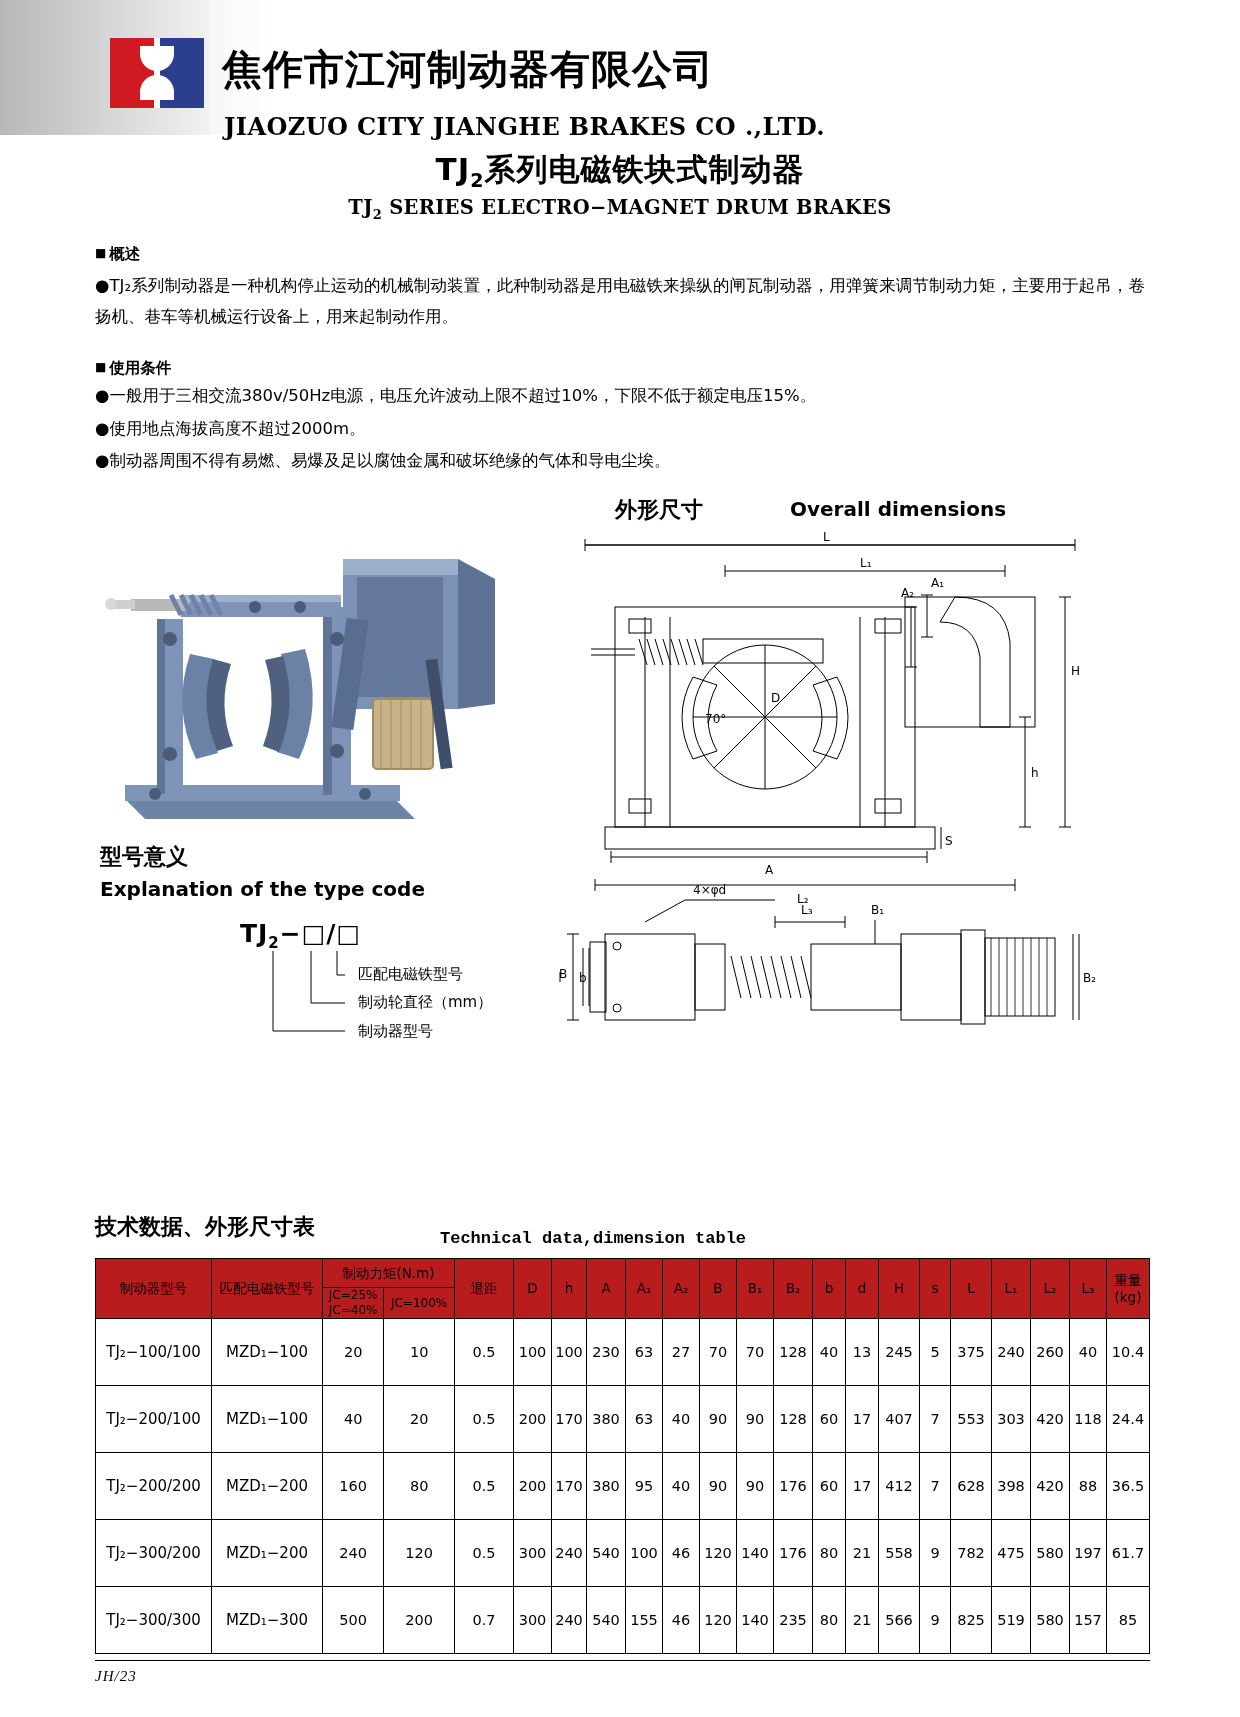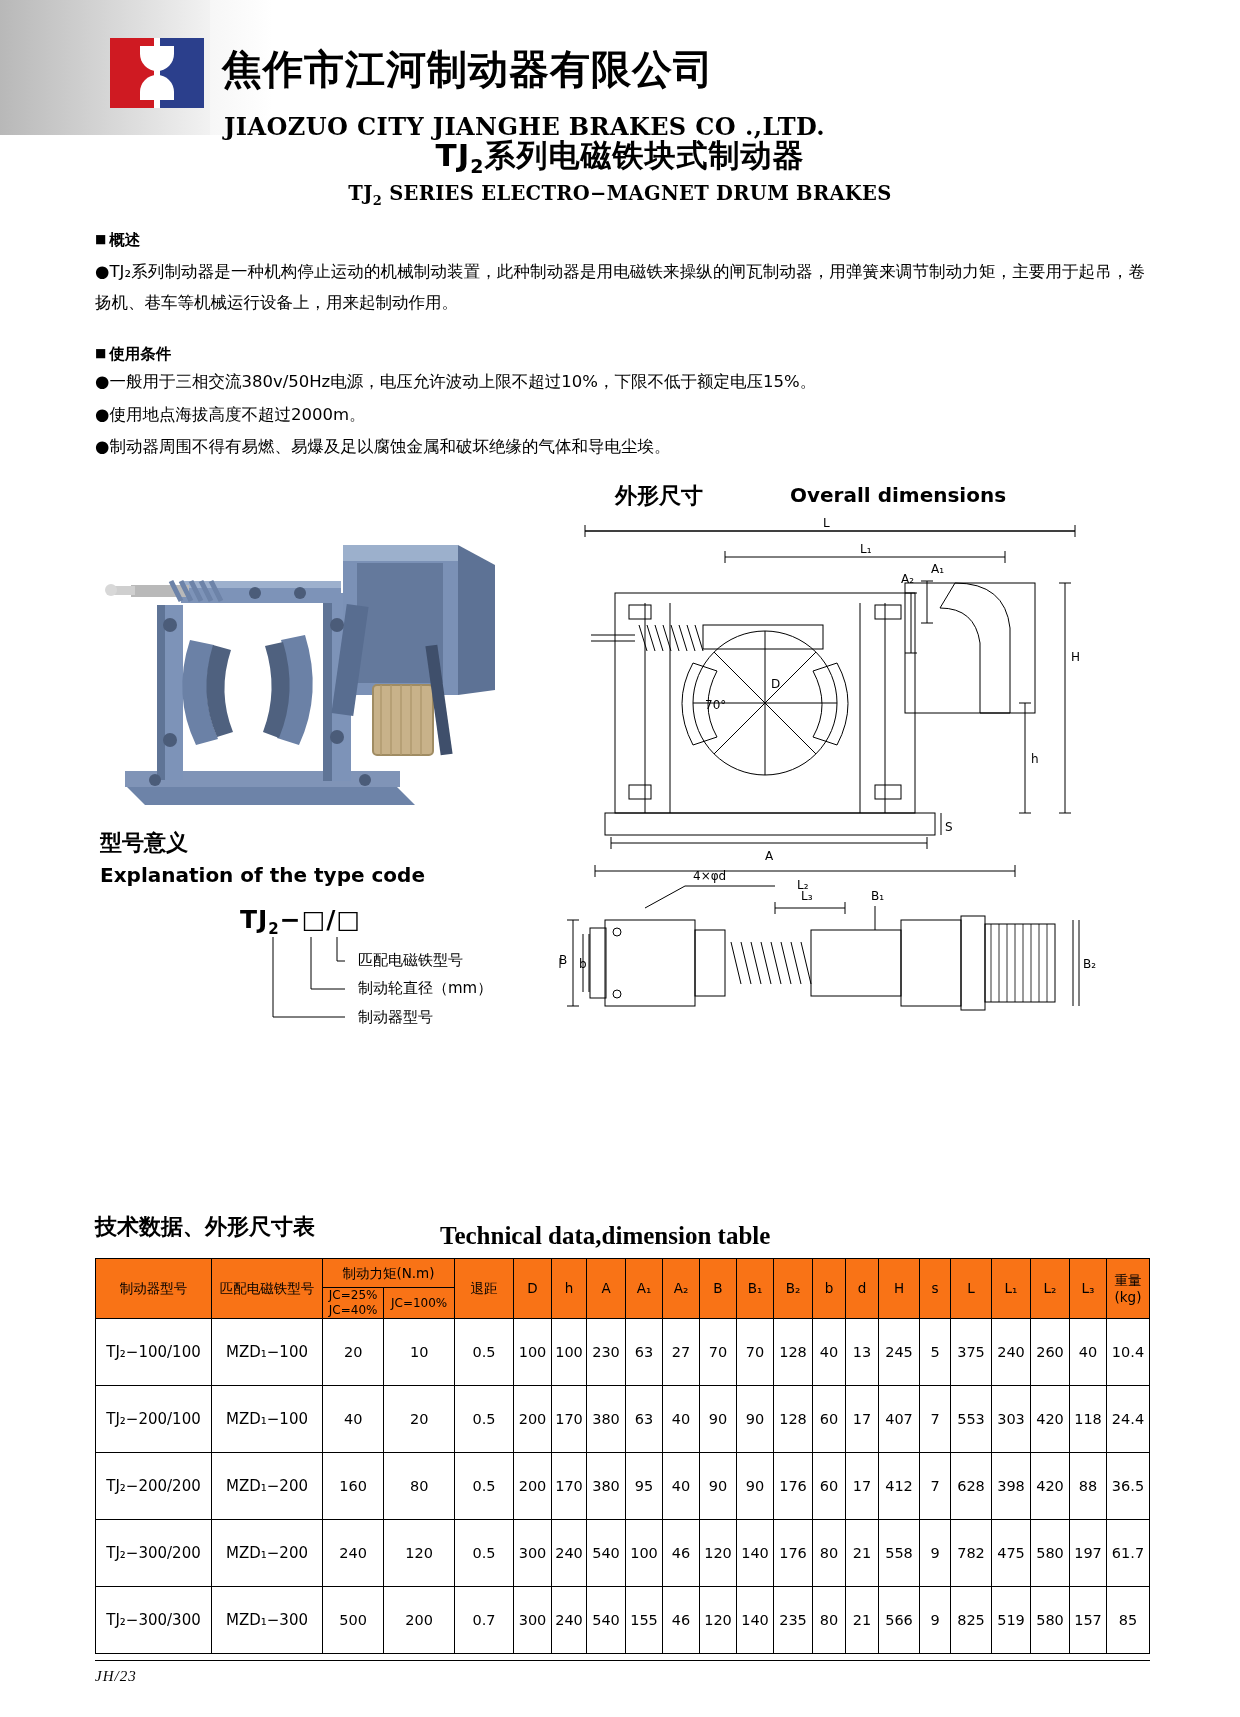--- a/index.html
+++ b/index.html
@@ -78,21 +78,21 @@
     letter-spacing: 0.4px;
     color: #000;
     margin-top: 16px;
   }
 
   
   .title-cn {
     text-align: center;
     font-size: 31px;
     font-weight: bold;
-    margin-top: 0;
+    margin-top: 14px;
     letter-spacing: 1px;
   }
   .title-cn sub { font-size: 19px; }
   .title-en {
     text-align: center;
     font-family: "DejaVu Serif", "Liberation Serif", serif;
     font-size: 19.5px;
     font-weight: bold;
     margin-top: 5px;
     letter-spacing: 0.3px;
@@ -177,23 +177,23 @@
 
   
   .tbl-cn {
     position: absolute;
     left: 95px; top: 0;
     font-size: 22px;
     font-weight: bold;
   }
   .tbl-en {
     position: absolute;
-    left: 440px; top: 10px;
-    font-family: Liberation Serif, serif;
-    font-size: 25px;
+    left: 440px; top: 17px;
+    font-family: Liberation Mono, monospace;
+    font-size: 17px;
     font-weight: bold;
   }
   .table-wrap {
     position: absolute;
     left: 0; top: 1212px;
     width: 1240px;
   }
   table.data {
     position: absolute;
     left: 95px; top: 46px;
@@ -201,21 +201,21 @@
     width: 1055px;
     background: #fff;
   }
   table.data th, table.data td {
     border: 1px solid #000;
     text-align: center;
     font-size: 13.5px;
     padding: 0;
   }
   table.data thead th {
-    background: #f97316;
+    background: #b91c1c;
     font-weight: normal;
     height: 28px;
     line-height: 1.25;
   }
   table.data tbody td {
     height: 66px;
     font-size: 14.5px;
   }
   table.data tbody td.model {
     font-size: 15px;

